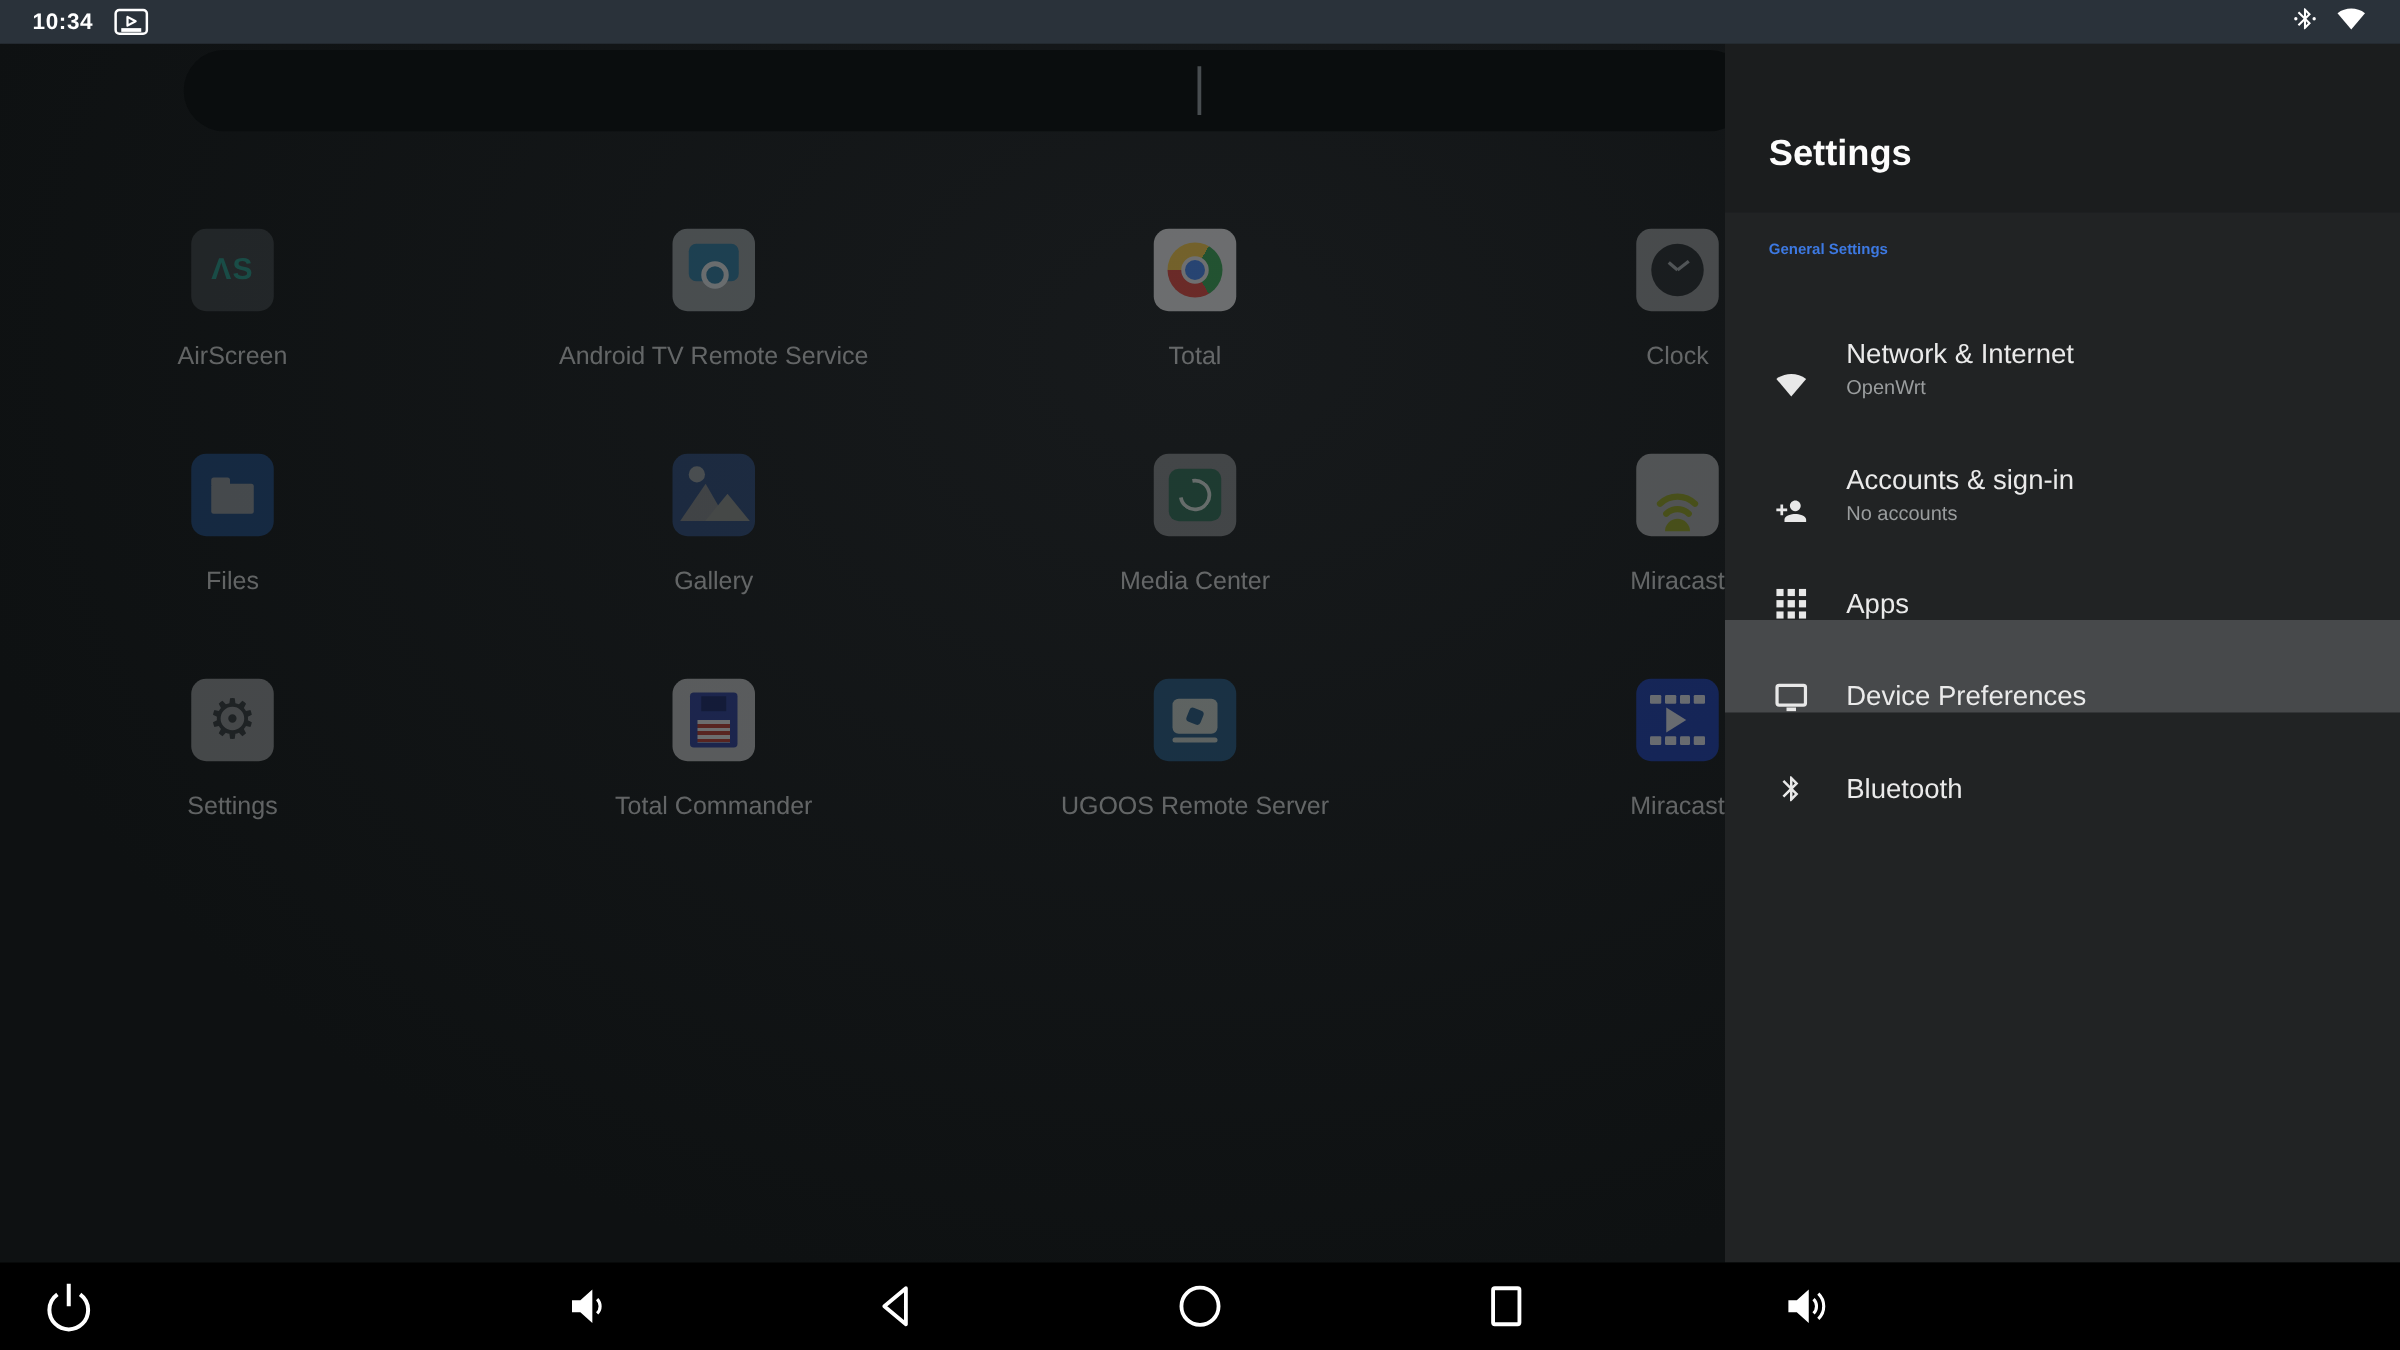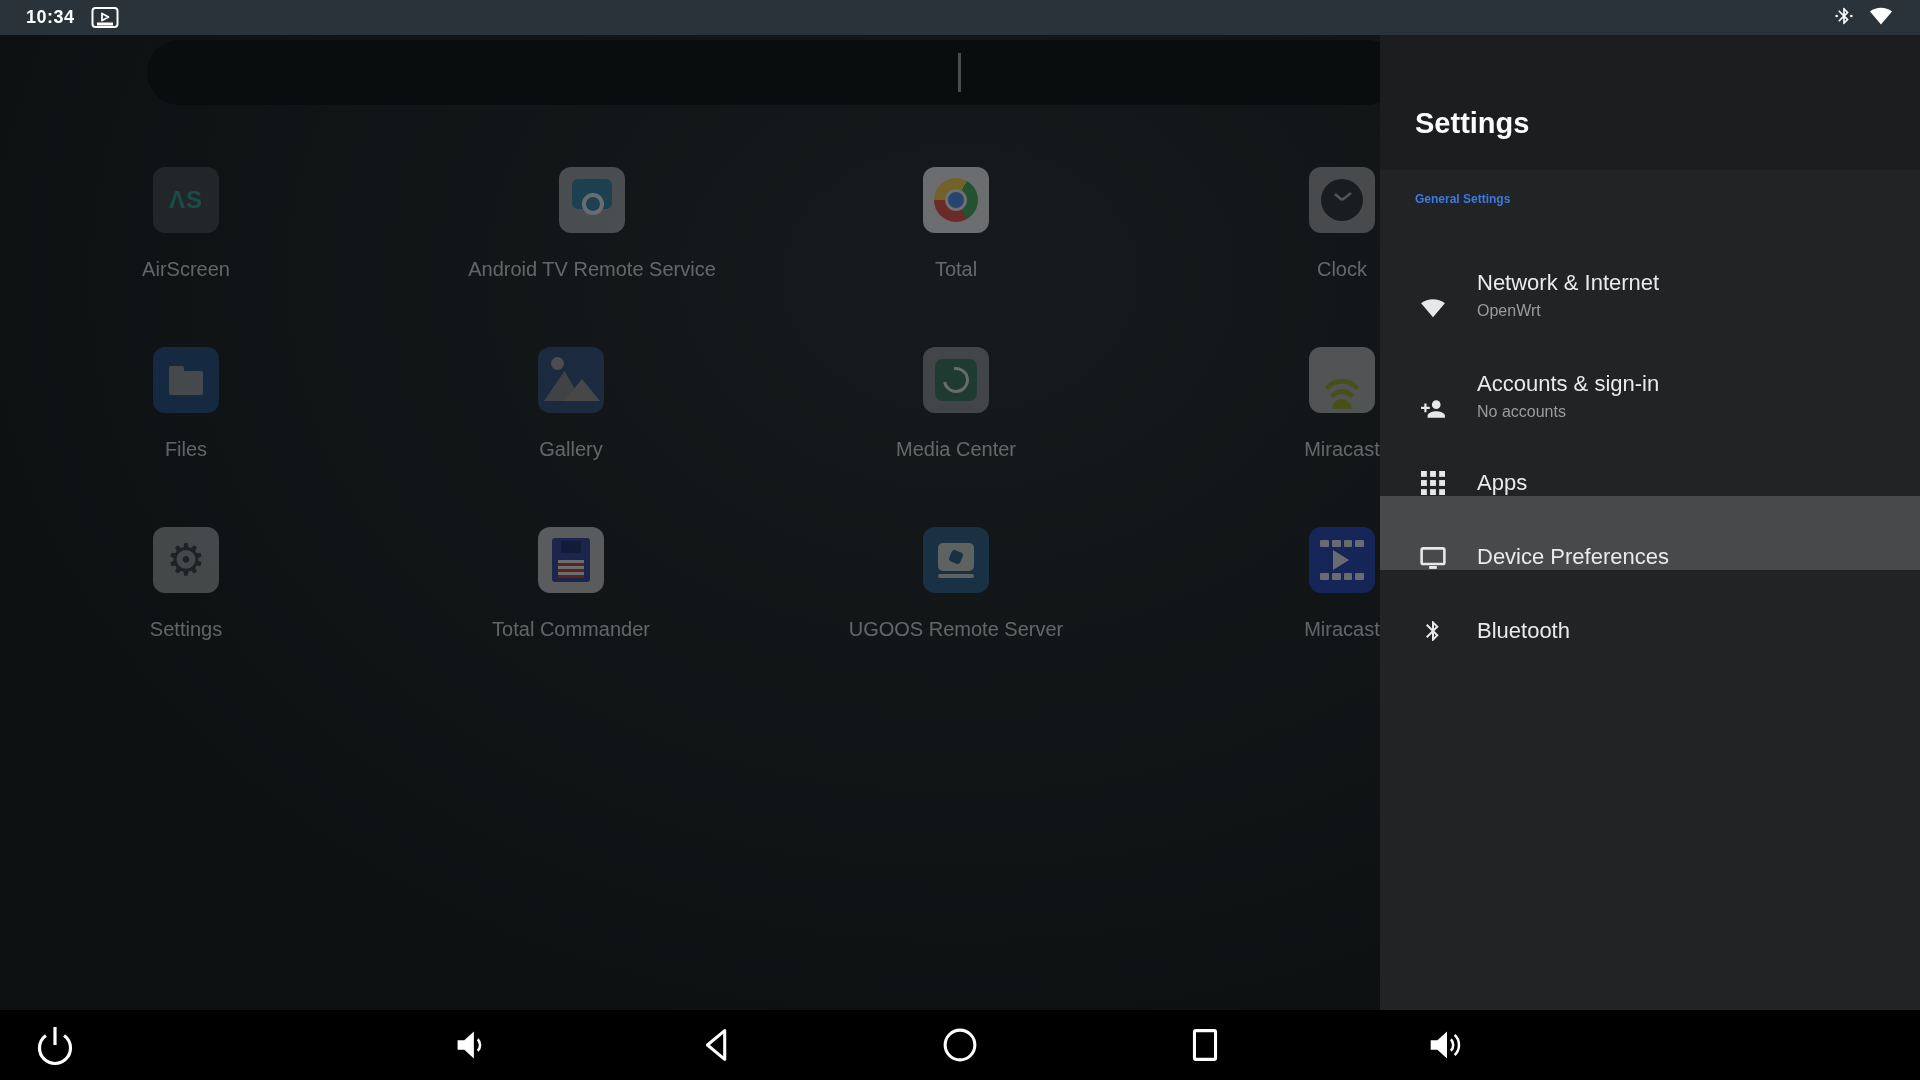--- a/index.html
+++ b/index.html
@@ -15,21 +15,21 @@
 
   
   .drawer{position:absolute;left:0;top:35px;width:1920px;height:975px;
     background:radial-gradient(ellipse at 50% 25%,#171a1c 0%,#0e1112 75%);}
   .search-bar{position:absolute;left:147px;top:5px;width:1253px;height:65px;
     background:#0a0d0e;border-radius:33px;}
   .caret{position:absolute;left:811px;top:13px;width:3px;height:39px;background:#484d50;}
   .dim{position:absolute;left:0;top:0;width:100%;height:100%;opacity:.4;}
   .app{position:absolute;width:300px;text-align:center;cursor:pointer;}
   .app-label{margin-top:24px;font-size:20px;line-height:24px;color:#dcdddd;white-space:nowrap;}
-  .tile{width:66px;height:66px;margin:0 auto;border-radius:12px;position:relative;}
+  .tile{width:66px;height:66px;margin:16px auto;border-radius:12px;position:relative;}
 
   
   .t-airscreen{background:#3f4447;display:flex;align-items:center;justify-content:center;}
   .t-airscreen span{color:#28a392;font-weight:bold;font-size:24px;letter-spacing:1px;}
   .t-atv{background:#9aa0a3;}
   .t-atv .blue{position:absolute;left:13px;top:12px;width:40px;height:30px;background:#2e7fa6;border-radius:6px;}
   .t-atv .ring{position:absolute;left:23px;top:26px;width:14px;height:14px;border:4px solid #e9eef0;
     border-radius:50%;background:#2e7fa6;}
   .t-chrome{background:#ececec;display:flex;align-items:center;justify-content:center;}
   .c-logo{width:44px;height:44px;border-radius:50%;
@@ -126,21 +126,21 @@
     </div>
 
     <div class="dim">
 
       <div class="app" style="left:36px;top:132px">
         <div class="tile t-airscreen">
             <span>ΛS</span>
           </div>
         <div class="app-label">AirScreen</div>
       </div>
-      <div class="app" style="left:442px;top:132px">
+      <div class="app" style="left:421px;top:132px">
         <div class="tile t-atv">
             <div class="blue"></div>
             <div class="ring"></div>
           </div>
         <div class="app-label">Android TV Remote Service</div>
       </div>
       <div class="app" style="left:806px;top:132px">
         <div class="tile t-chrome">
             <div class="c-logo">
               <div class="c-dot"></div>

